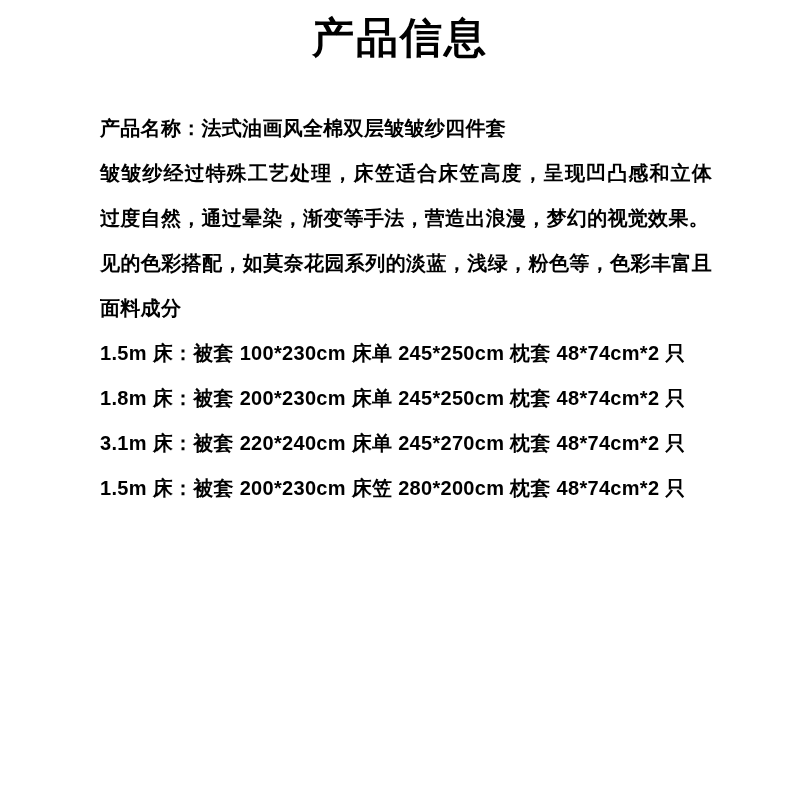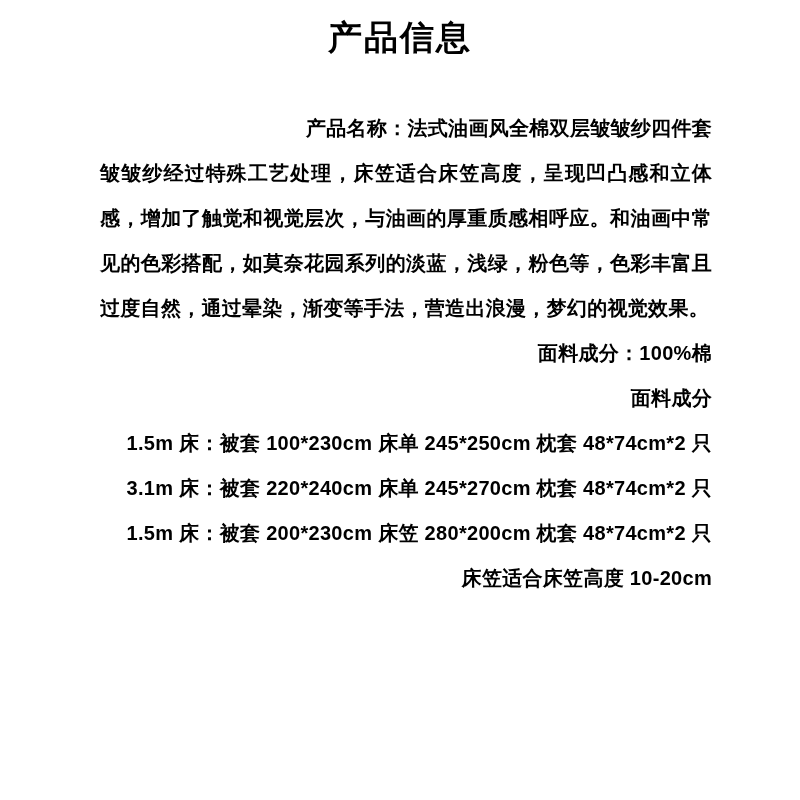--- a/index.html
+++ b/index.html
@@ -15,40 +15,39 @@
   }
   .page {
     width: 800px;
     height: 800px;
     background: #ffffff;
   }
   .doc-title {
     margin: 16px 0 0 0;
     padding: 0;
     text-align: center;
-    font-size: 34px;
+    font-size: 42px;
     line-height: 44px;
     font-weight: bold;
     letter-spacing: 2px;
     font-family: "Liberation Serif", "Liberation Sans", serif;
   }
   .content {
     margin: 46px 0 0 100px;
     width: 612px;
   }
   .line {
     margin: 0;
     padding: 0;
     font-size: 20px;
     font-weight: bold;
     height: 45px;
     line-height: 45px;
     white-space: nowrap;
     letter-spacing: 0.3px;
-    text-align: right;
   }
   .line.desc {
     white-space: normal;
     text-align: justify;
   }
   .line.desc.stretch {
     text-align-last: justify;
   }
 </style>
 </head>
@@ -56,29 +55,27 @@
 
 <div class="page">
 
   <h1 class="doc-title">产品信息</h1>
 
   <div class="content">
 
     <p class="line">产品名称：法式油画风全棉双层皱皱纱四件套</p>
 
     <p class="line desc stretch">皱皱纱经过特殊工艺处理，床笠适合床笠高度，呈现凹凸感和立体</p>
-    <p class="line desc stretch">感，增加了触觉和视觉层次，与油画的厚重质感相呼应。和油画中常</p>
+    <p class="line desc">过度自然，通过晕染，渐变等手法，营造出浪漫，梦幻的视觉效果。</p>
     <p class="line desc stretch">见的色彩搭配，如莫奈花园系列的淡蓝，浅绿，粉色等，色彩丰富且</p>
-    <p class="line desc">过度自然，通过晕染，渐变等手法，营造出浪漫，梦幻的视觉效果。</p>
 
-    <p class="line">面料成分：100%棉</p>
 
 
     <p class="line">面料成分</p>
     <p class="line">1.5m 床：被套 100*230cm 床单 245*250cm 枕套 48*74cm*2 只</p>
+    <p class="line">1.8m 床：被套 200*230cm 床单 245*250cm 枕套 48*74cm*2 只</p>
     <p class="line">3.1m 床：被套 220*240cm 床单 245*270cm 枕套 48*74cm*2 只</p>
 
     <p class="line">1.5m 床：被套 200*230cm 床笠 280*200cm 枕套 48*74cm*2 只</p>
 
-    <p class="line">床笠适合床笠高度 10-20cm</p>
 
   </div>
 </div>
 
 </body></html>

